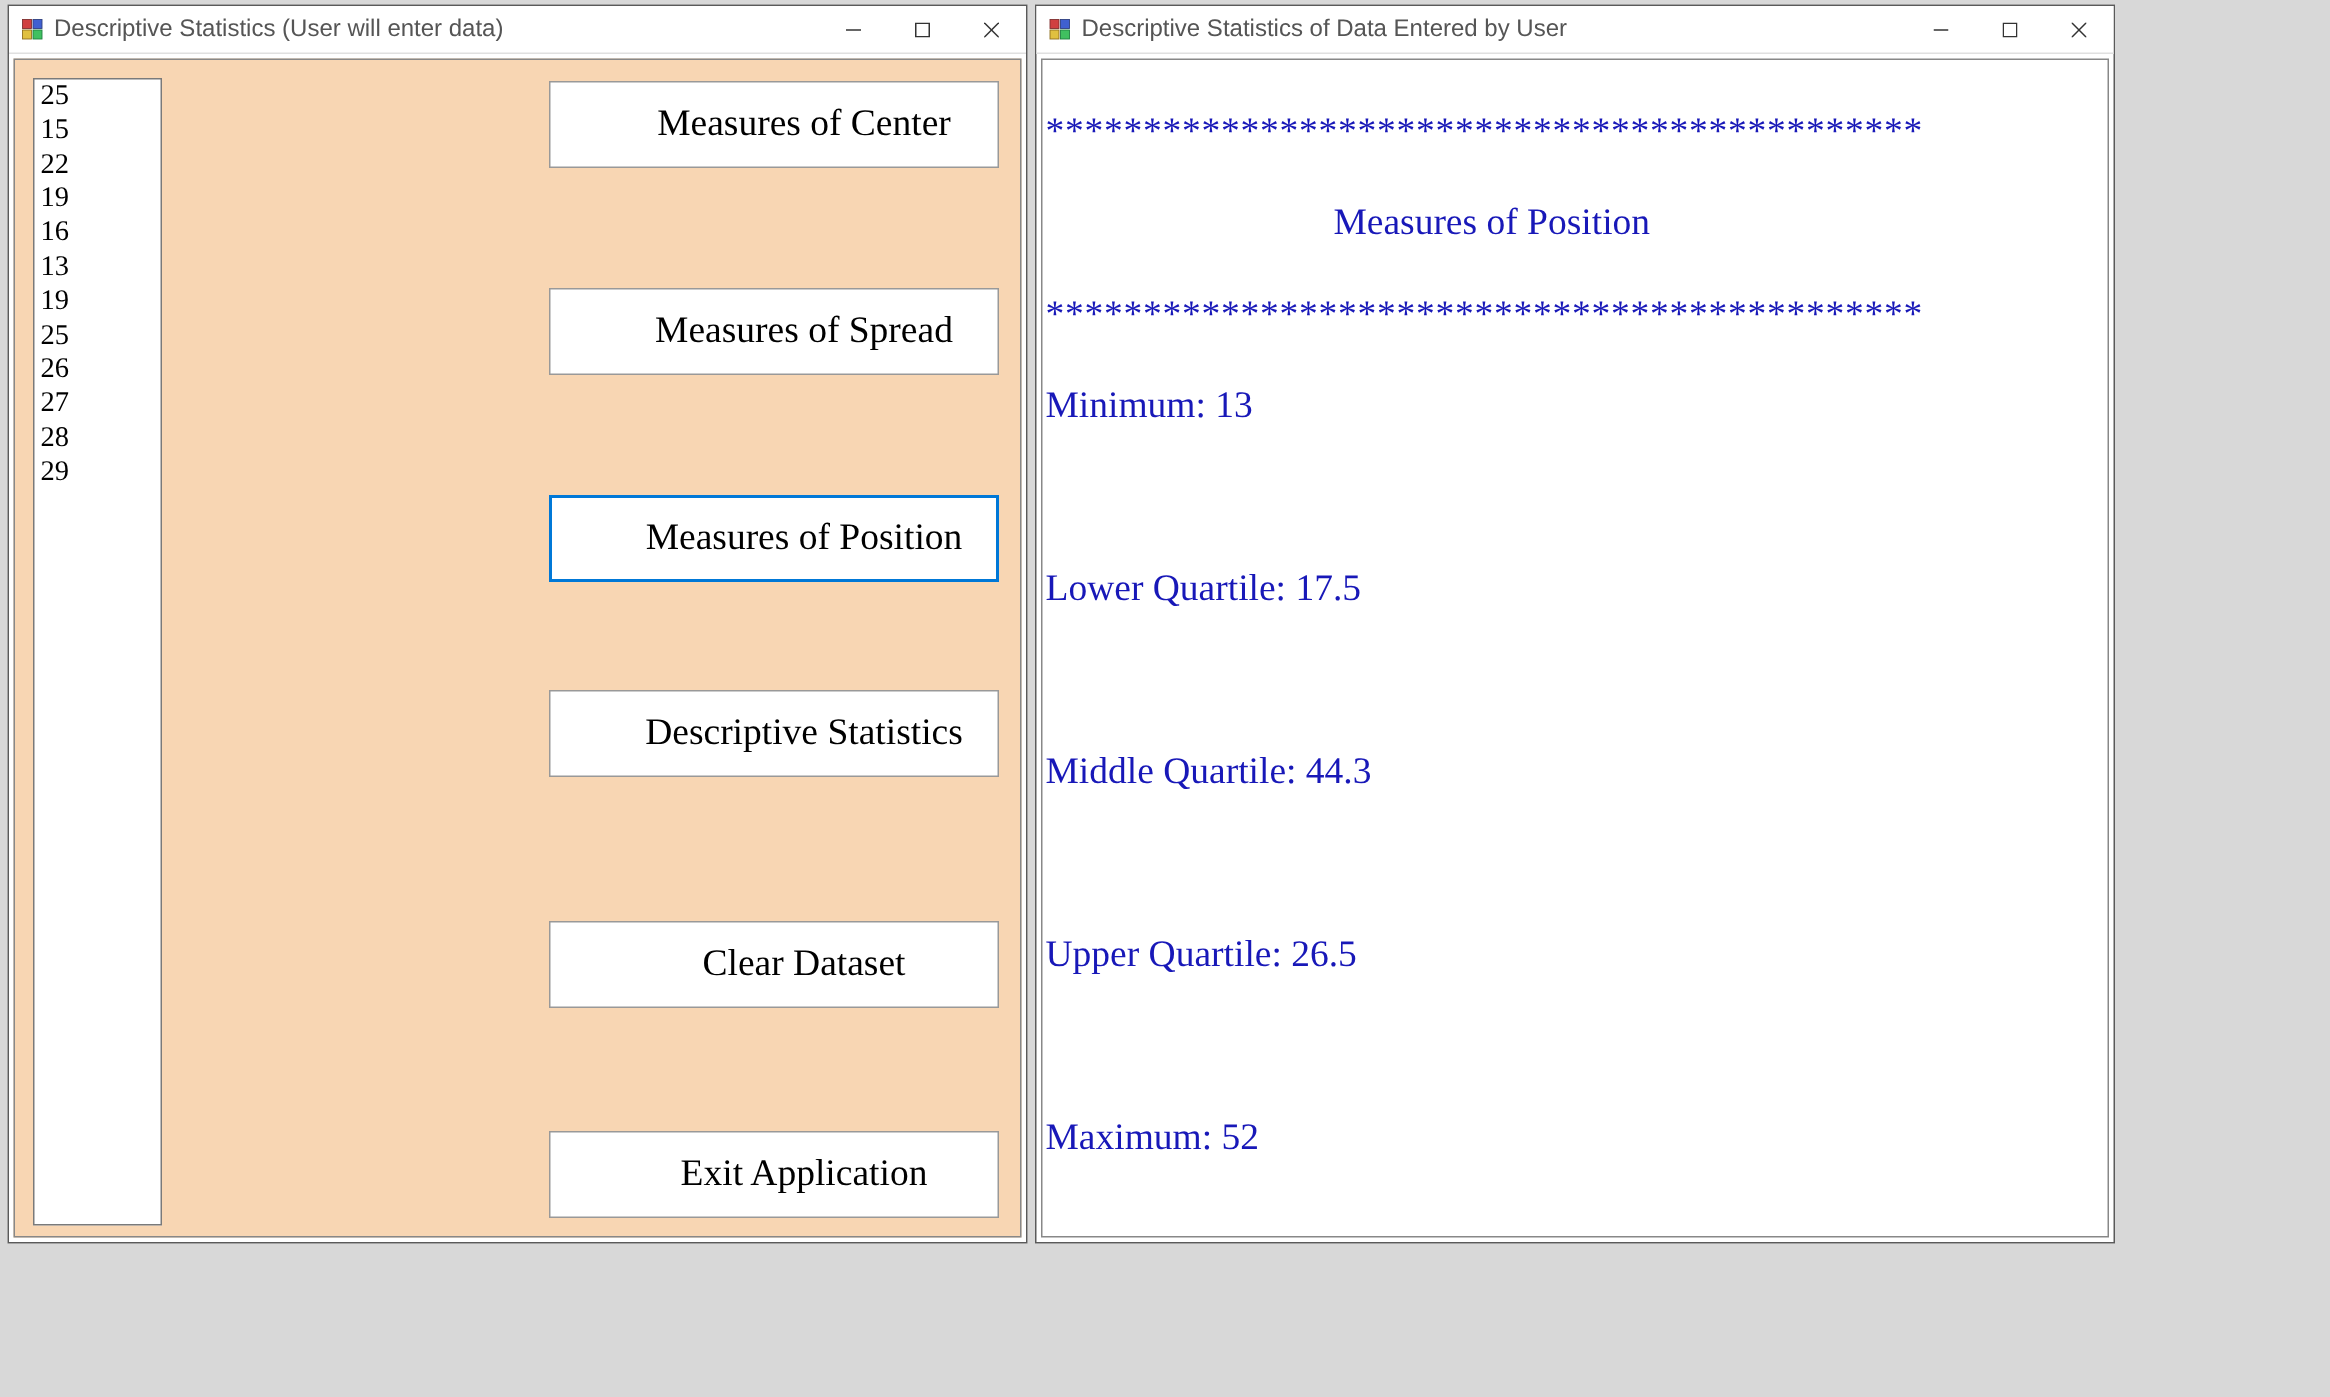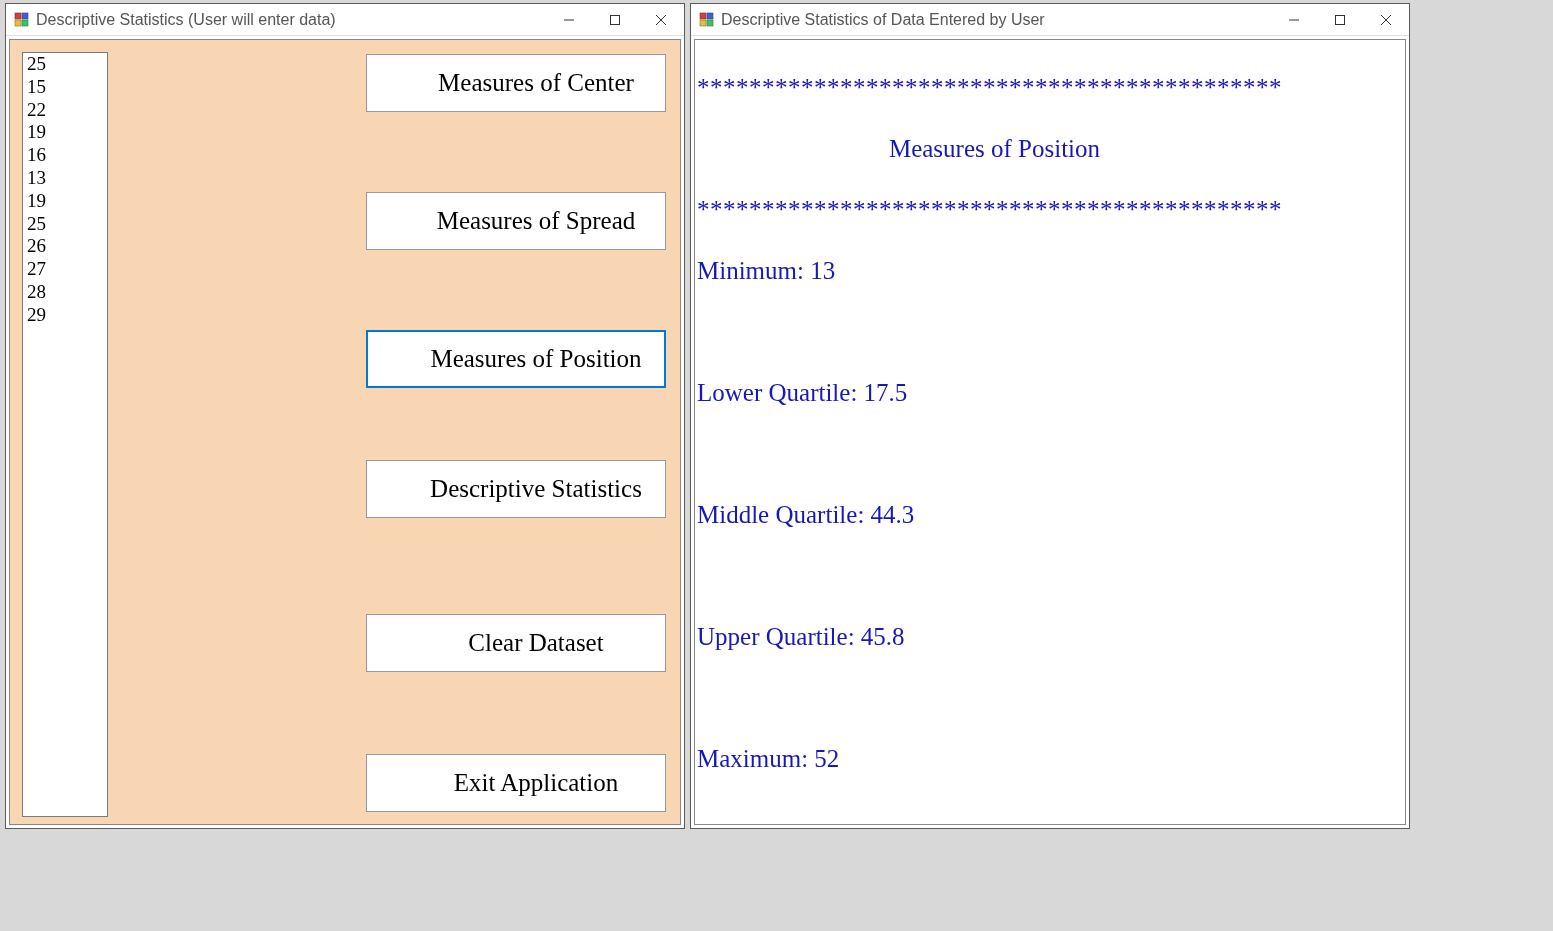--- a/index.html
+++ b/index.html
@@ -268,18 +268,18 @@
     <div class="output-area">
 <span class="output-line output-asterisks">*********************************************</span>
 <span class="output-line output-center">Measures of Position</span>
 <span class="output-line output-asterisks">*********************************************</span>
 <span class="output-line">Minimum: 13</span>
 <span class="output-line"> </span>
 <span class="output-line">Lower Quartile: 17.5</span>
 <span class="output-line"> </span>
 <span class="output-line">Middle Quartile: 44.3</span>
 <span class="output-line"> </span>
-<span class="output-line">Upper Quartile: 45.8</span>
+<span class="output-line">Upper Quartile: 26.5</span>
 <span class="output-line"> </span>
 <span class="output-line">Maximum: 52</span>
     </div>
   </div>
 </div>
 
 </body></html>

